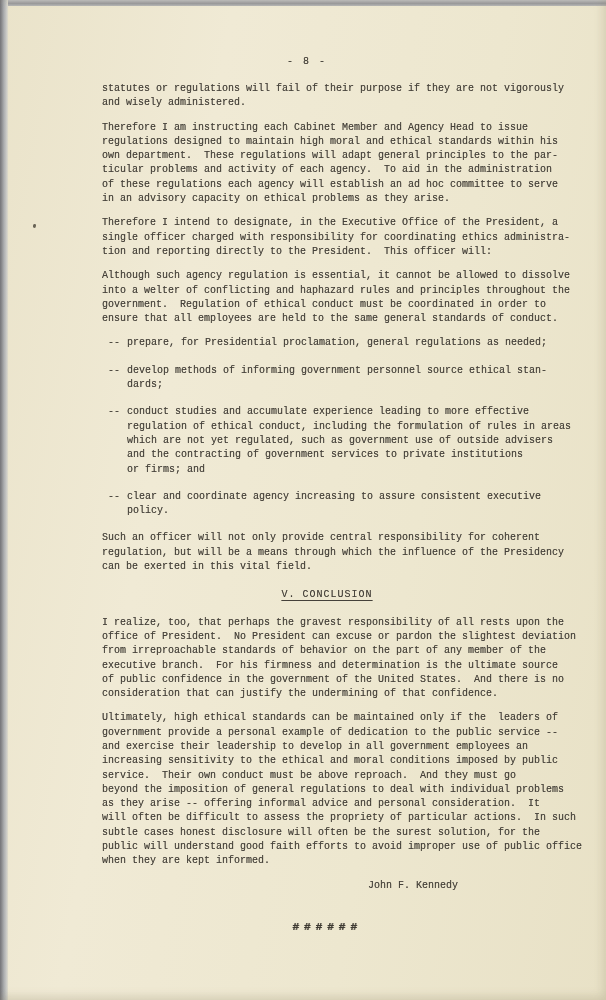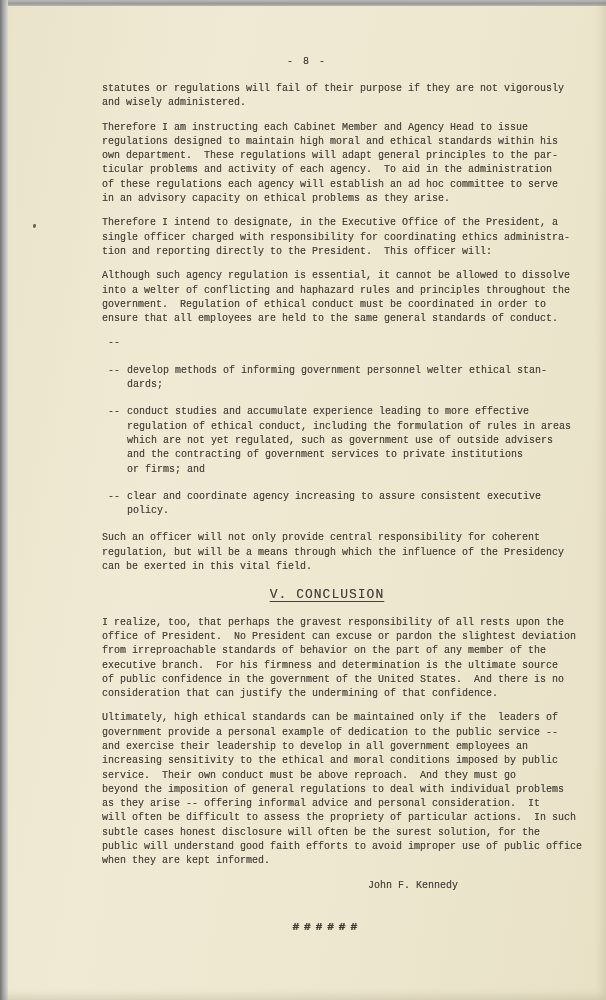--- a/index.html
+++ b/index.html
@@ -51,21 +51,21 @@
   .bullet {
     display: flex;
     padding-left: 22px;
     margin: 0 0 13px 0;
   }
   .bullet .dash { width: 19px; flex: 0 0 19px; }
   .bullet .btext { white-space: pre; }
   .heading {
     margin: 14px 0 13px 0;
     text-align: center;
-    font-size: 13px; font-weight: normal;
+    font-size: 10px; font-weight: normal;
     letter-spacing: 1px;
   }
   .heading-text {
     text-decoration: underline;
     text-underline-offset: 3px;
     text-decoration-thickness: 1px;
   }
   .signature {
     margin: 4px 0 0 0;
     padding-left: 282px;
@@ -106,24 +106,25 @@
 single officer charged with responsibility for coordinating ethics administra-
 tion and reporting directly to the President.  This officer will:</p>
     <p class="para">Although such agency regulation is essential, it cannot be allowed to dissolve
 into a welter of conflicting and haphazard rules and principles throughout the
 government.  Regulation of ethical conduct must be coordinated in order to
 ensure that all employees are held to the same general standards of conduct.</p>
 
     <div class="bullets">
       <div class="bullet">
         <span class="dash">--</span>
+        <span class="btext">prepare, for Presidential proclamation, general regulations as needed;</span>
       </div>
       <div class="bullet">
         <span class="dash">--</span>
-        <span class="btext">develop methods of informing government personnel welter ethical stan-
+        <span class="btext">develop methods of informing government personnel source ethical stan-
 dards;</span>
       </div>
       <div class="bullet">
         <span class="dash">--</span>
         <span class="btext">conduct studies and accumulate experience leading to more effective
 regulation of ethical conduct, including the formulation of rules in areas
 which are not yet regulated, such as government use of outside advisers
 and the contracting of government services to private institutions
 or firms; and</span>
       </div>

